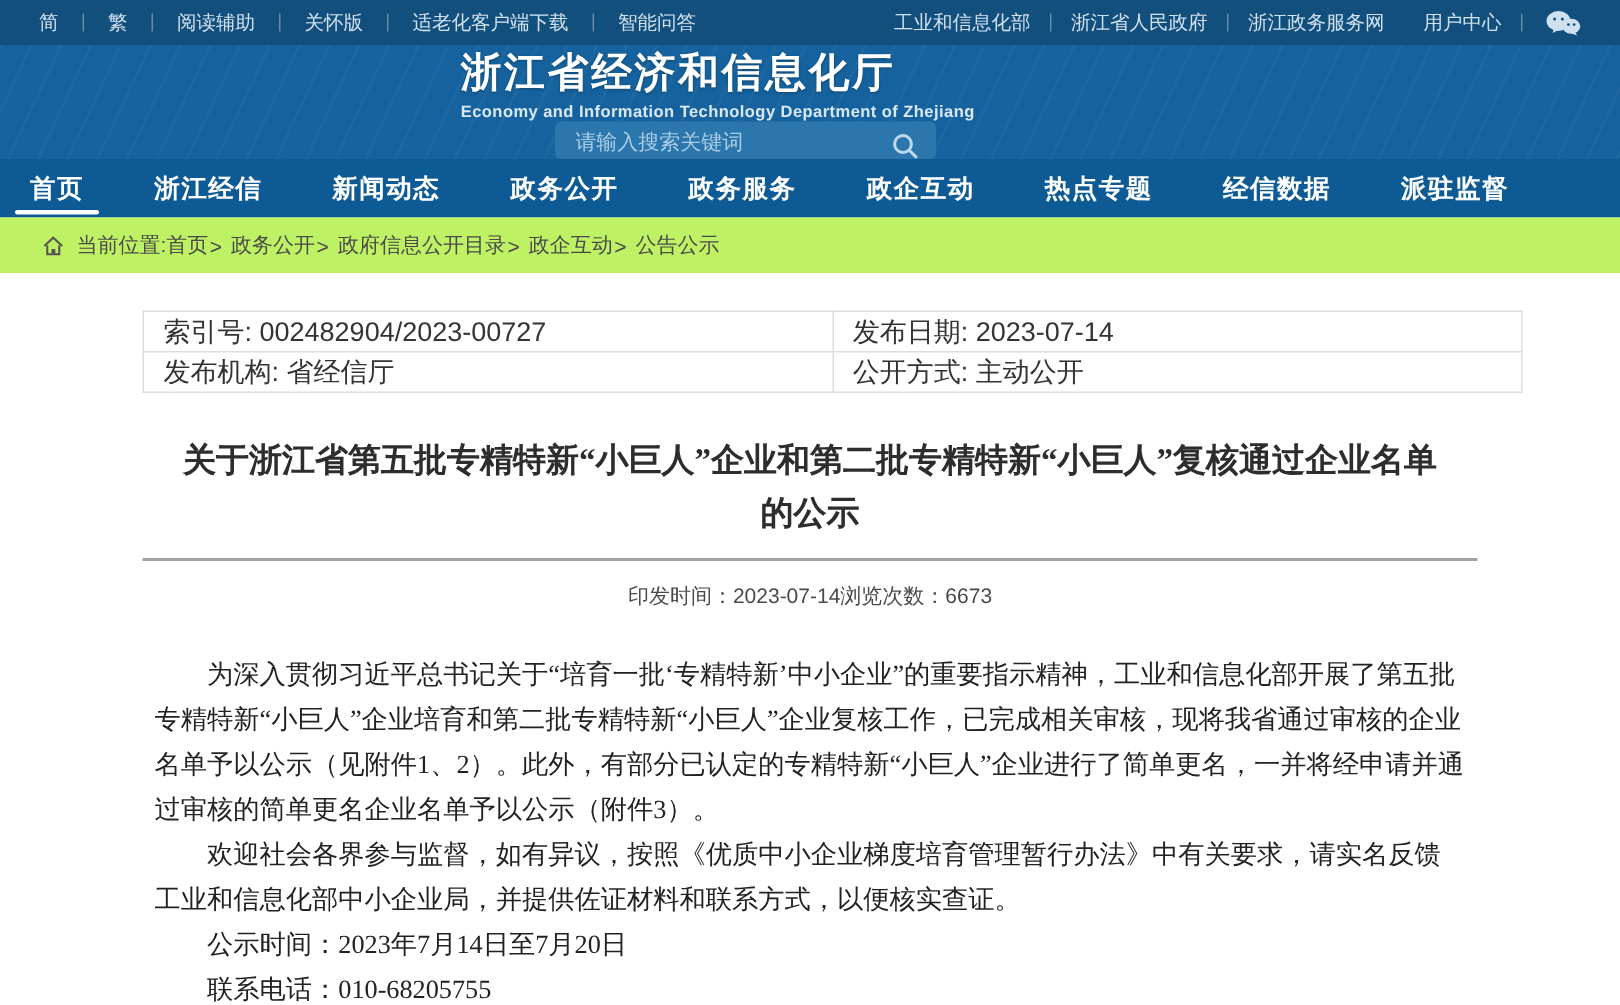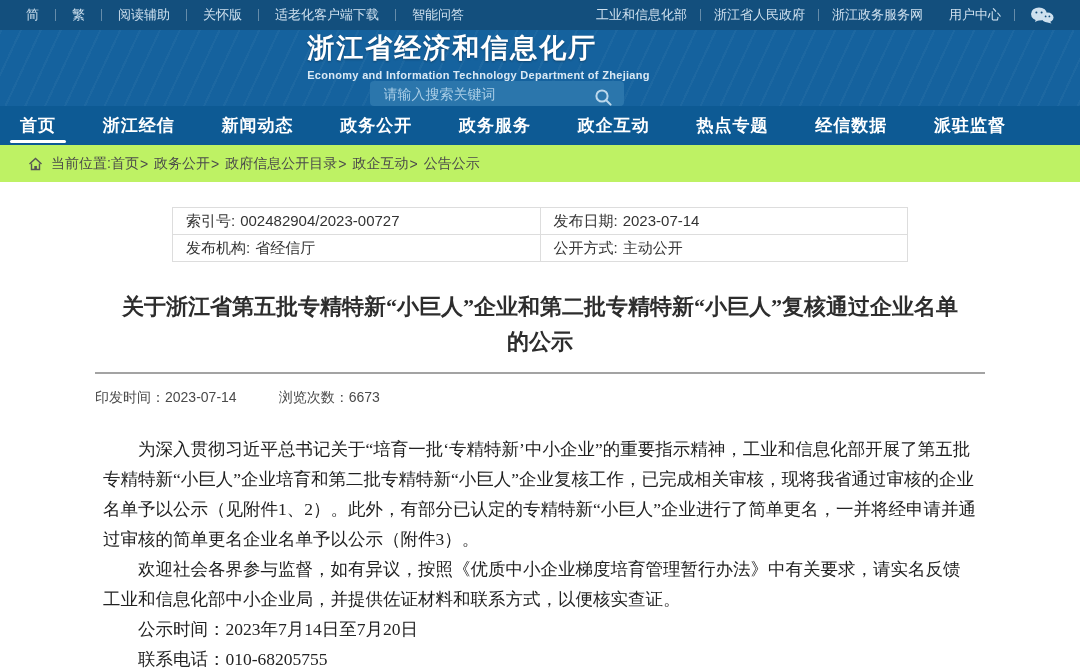--- a/index.html
+++ b/index.html
@@ -39,27 +39,27 @@
 
   
   .breadcrumb { height:37px; background:#bef264; display:flex; align-items:center;
     padding:0 28px; font-size:14px; color:#4a4a4a; }
   .home-icon { display:inline-flex; margin-right:8px; }
   .crumb { cursor:pointer; }
   .crumb-sep { margin:0 6px 0 1px; color:#4a4a4a; }
 
   
   .content { width:890px; margin:0 auto; padding-top:25px; }
-  .meta-table { width:736px; margin:0 auto; border-collapse:collapse; font-size:15px; color:#333;padding-left:12px; }
+  .meta-table { width:920px; margin:0 auto; border-collapse:collapse; font-size:18px; color:#333;padding-left:12px; }
   .meta-table td { border:1px solid #ddd; height:27px; padding:0 0 0 13px; width:50%; }
   .meta-label { margin-right:5px; }
   .article-title { font-size:22px; font-weight:bold; color:#2d2d2d; text-align:center;
     line-height:35px; margin-top:27px; padding:0 18px;font-family:Liberation Serif, serif; }
   .title-rule { height:2px; background:#a3a3a3; margin-top:13px; }
-  .article-meta { display:flex; gap:42px; margin-top:15px;
+  .article-meta { display:flex; justify-content:center; margin-top:15px;
     font-size:14px; color:#4a4a4a; }
   .article-body { margin-top:27px; padding:0 8px; font-family:"Liberation Serif","DejaVu Serif",serif;
     font-size:17.5px; color:#222; line-height:30px; }
   .article-body p { text-indent:2em; }
 </style>
 </head>
 <body>
 
 <div class="topbar">
   <div class="topbar-group">

